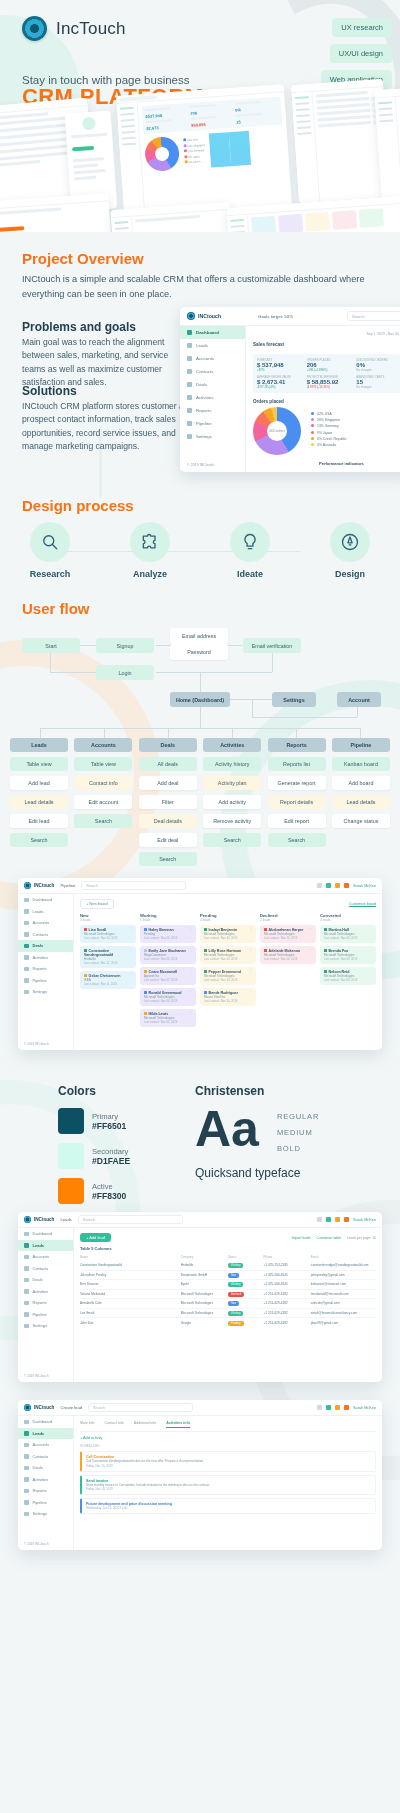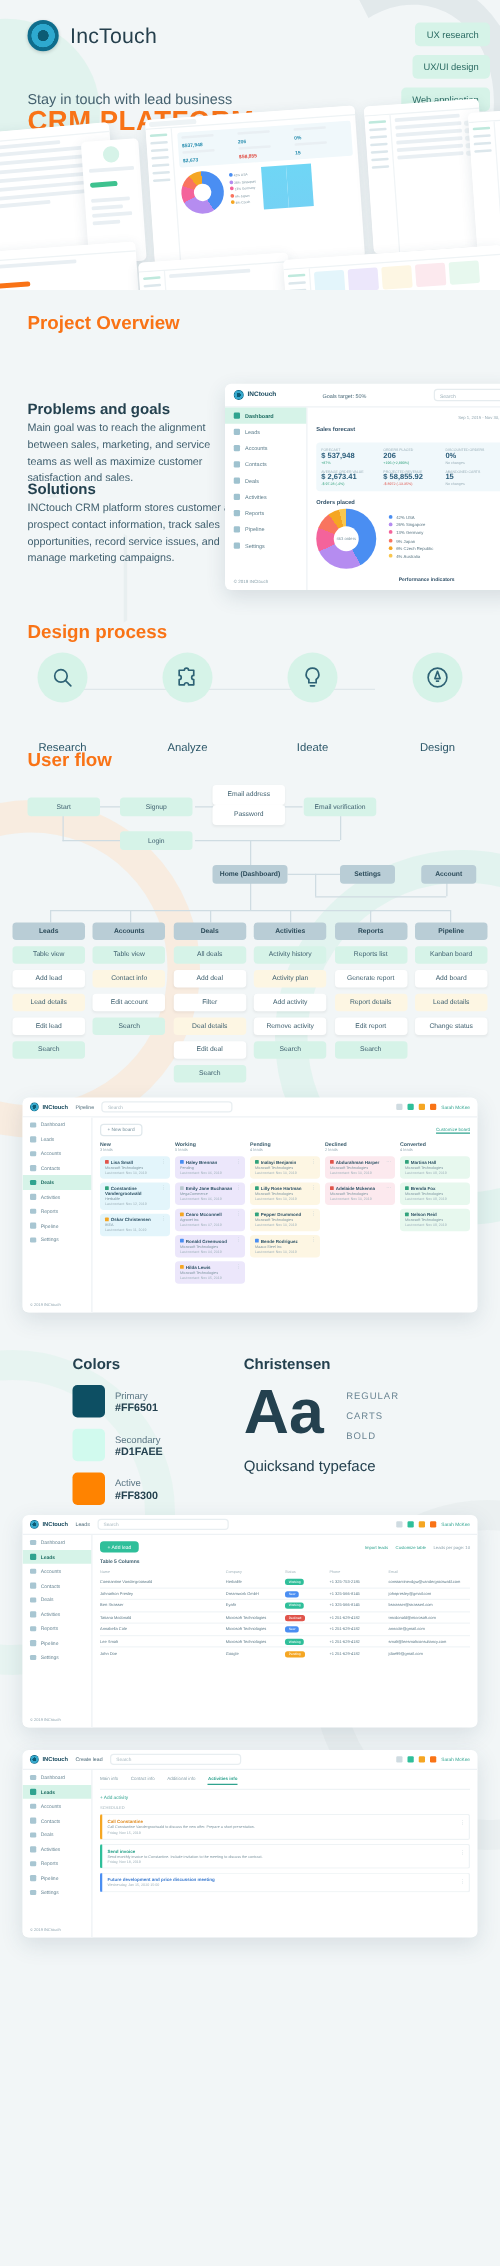--- a/index.html
+++ b/index.html
@@ -121,21 +121,21 @@
   .perf { position:absolute; left:73px; bottom:6px; font-size:4px; font-weight:bold; color:#33536a; }
 
   
   .process { position:absolute; left:0; top:497px; width:360px; height:110px; }
   .pr-title { position:absolute; left:22px; top:0; }
   .pr-row { position:absolute; left:0; top:25px; width:400px; display:flex; justify-content:space-around; }
   .pr-line { position:absolute; left:60px; right:60px; top:54px; height:1px; background:#dfe7ea; }
   .pr-item { display:flex; flex-direction:column; align-items:center; gap:7px; position:relative; z-index:2; width:64px; }
   .pr-circ { width:40px; height:40px; border-radius:50%; background:#d6f3e8; display:flex;
      align-items:center; justify-content:center; }
-  .pr-lbl { font-size:9px; font-weight:normal; color:#2b5668;margin-top:24px; }
+  .pr-lbl { font-size:9px; font-weight:bold; color:#2b5668; }
 
   
   .uf { position:absolute; left:0; top:600px; width:400px; height:260px; }
   .uf-title { position:absolute; left:22px; top:0; }
   .flowbox { position:absolute; font-size:5.4px; text-align:center; color:#3f606f;
      border-radius:3px; display:flex; align-items:center; justify-content:center; padding:2px; }
   .fb-mint { background:#d6f3e8; }
   .fb-grey { background:#b9cdd6; color:#2b4a59; font-weight:bold; }
   .fb-white{ background:#fff; box-shadow:0 1px 2px rgba(0,0,0,.05); }
   .fb-cream{ background:#fdf6e3; }
@@ -197,21 +197,21 @@
   <section class="hero">
     <div class="hero-bg"></div>
     <div class="circle-mint-tl"></div>
     <div class="ring-grey"></div>
 
     <div class="brandrow">
       <div class="logo-mark"></div>
       <div class="brandname">IncTouch</div>
     </div>
     <div class="hero-title">CRM PLATFORM</div>
-    <div class="hero-sub">Stay in touch with lead business</div>
+    <div class="hero-sub">Stay in touch with page business</div>
 
     <div class="tagcol">
       <div class="tag">UX research</div>
       <div class="tag">UX/UI design</div>
       <div class="tag">Web application</div>
     </div>
 
     <div class="collage">
 
       <div class="mini" style="left:-58px; top:18px; width:150px; height:110px; transform:rotate(-5deg);">
@@ -384,20 +384,21 @@
           <span class="chip" style="width:24px;height:18px;background:#fce9ee;border-radius:2px"></span>
           <span class="chip" style="width:24px;height:18px;background:#e7f8ee;border-radius:2px"></span>
         </div>
       </div>
     </div>
   </section>
 
   <div class="hex-watermark"></div>
   <section class="overview" style="height:255px;">
     <div class="sec-title ov-title">Project Overview</div>
+    <div class="ov-lead">INCtouch is a simple and scalable CRM that offers a customizable dashboard where everything can be seen in one place.</div>
 
     <div class="h3 pg-title">Problems and goals</div>
     <div class="para pg-body">Main goal was to reach the alignment between sales, marketing, and service teams as well as maximize customer satisfaction and sales.</div>
 
     <div class="h3 sol-title">Solutions</div>
     <div class="para sol-body">INCtouch CRM platform stores customer and prospect contact information, track sales opportunities, record service issues, and manage marketing campaigns.</div>
 
     <div class="dashmock">
       <div class="dm-top">
         <div class="dm-logo">
@@ -846,21 +847,21 @@
         </div>
       </div>
     </div>
 
     <div style="position:absolute; left:195px; top:6px; width:190px;">
       <div class="h3" style="margin-bottom:8px">Christensen</div>
       <div style="display:flex; align-items:flex-start; gap:18px;">
         <div class="aa">Aa</div>
         <div style="padding-top:6px">
           <div class="wt">REGULAR</div>
-          <div class="wt">CARTS</div>
+          <div class="wt">MEDIUM</div>
           <div class="wt">BOLD</div>
         </div>
       </div>
       <div class="tf" style="margin-top:6px">Quicksand typeface</div>
     </div>
   </section>
 
   <div class="arc-grey-r"></div>
   <div class="shot" style="top:1212px; height:170px;">
     <div class="sh-top">

